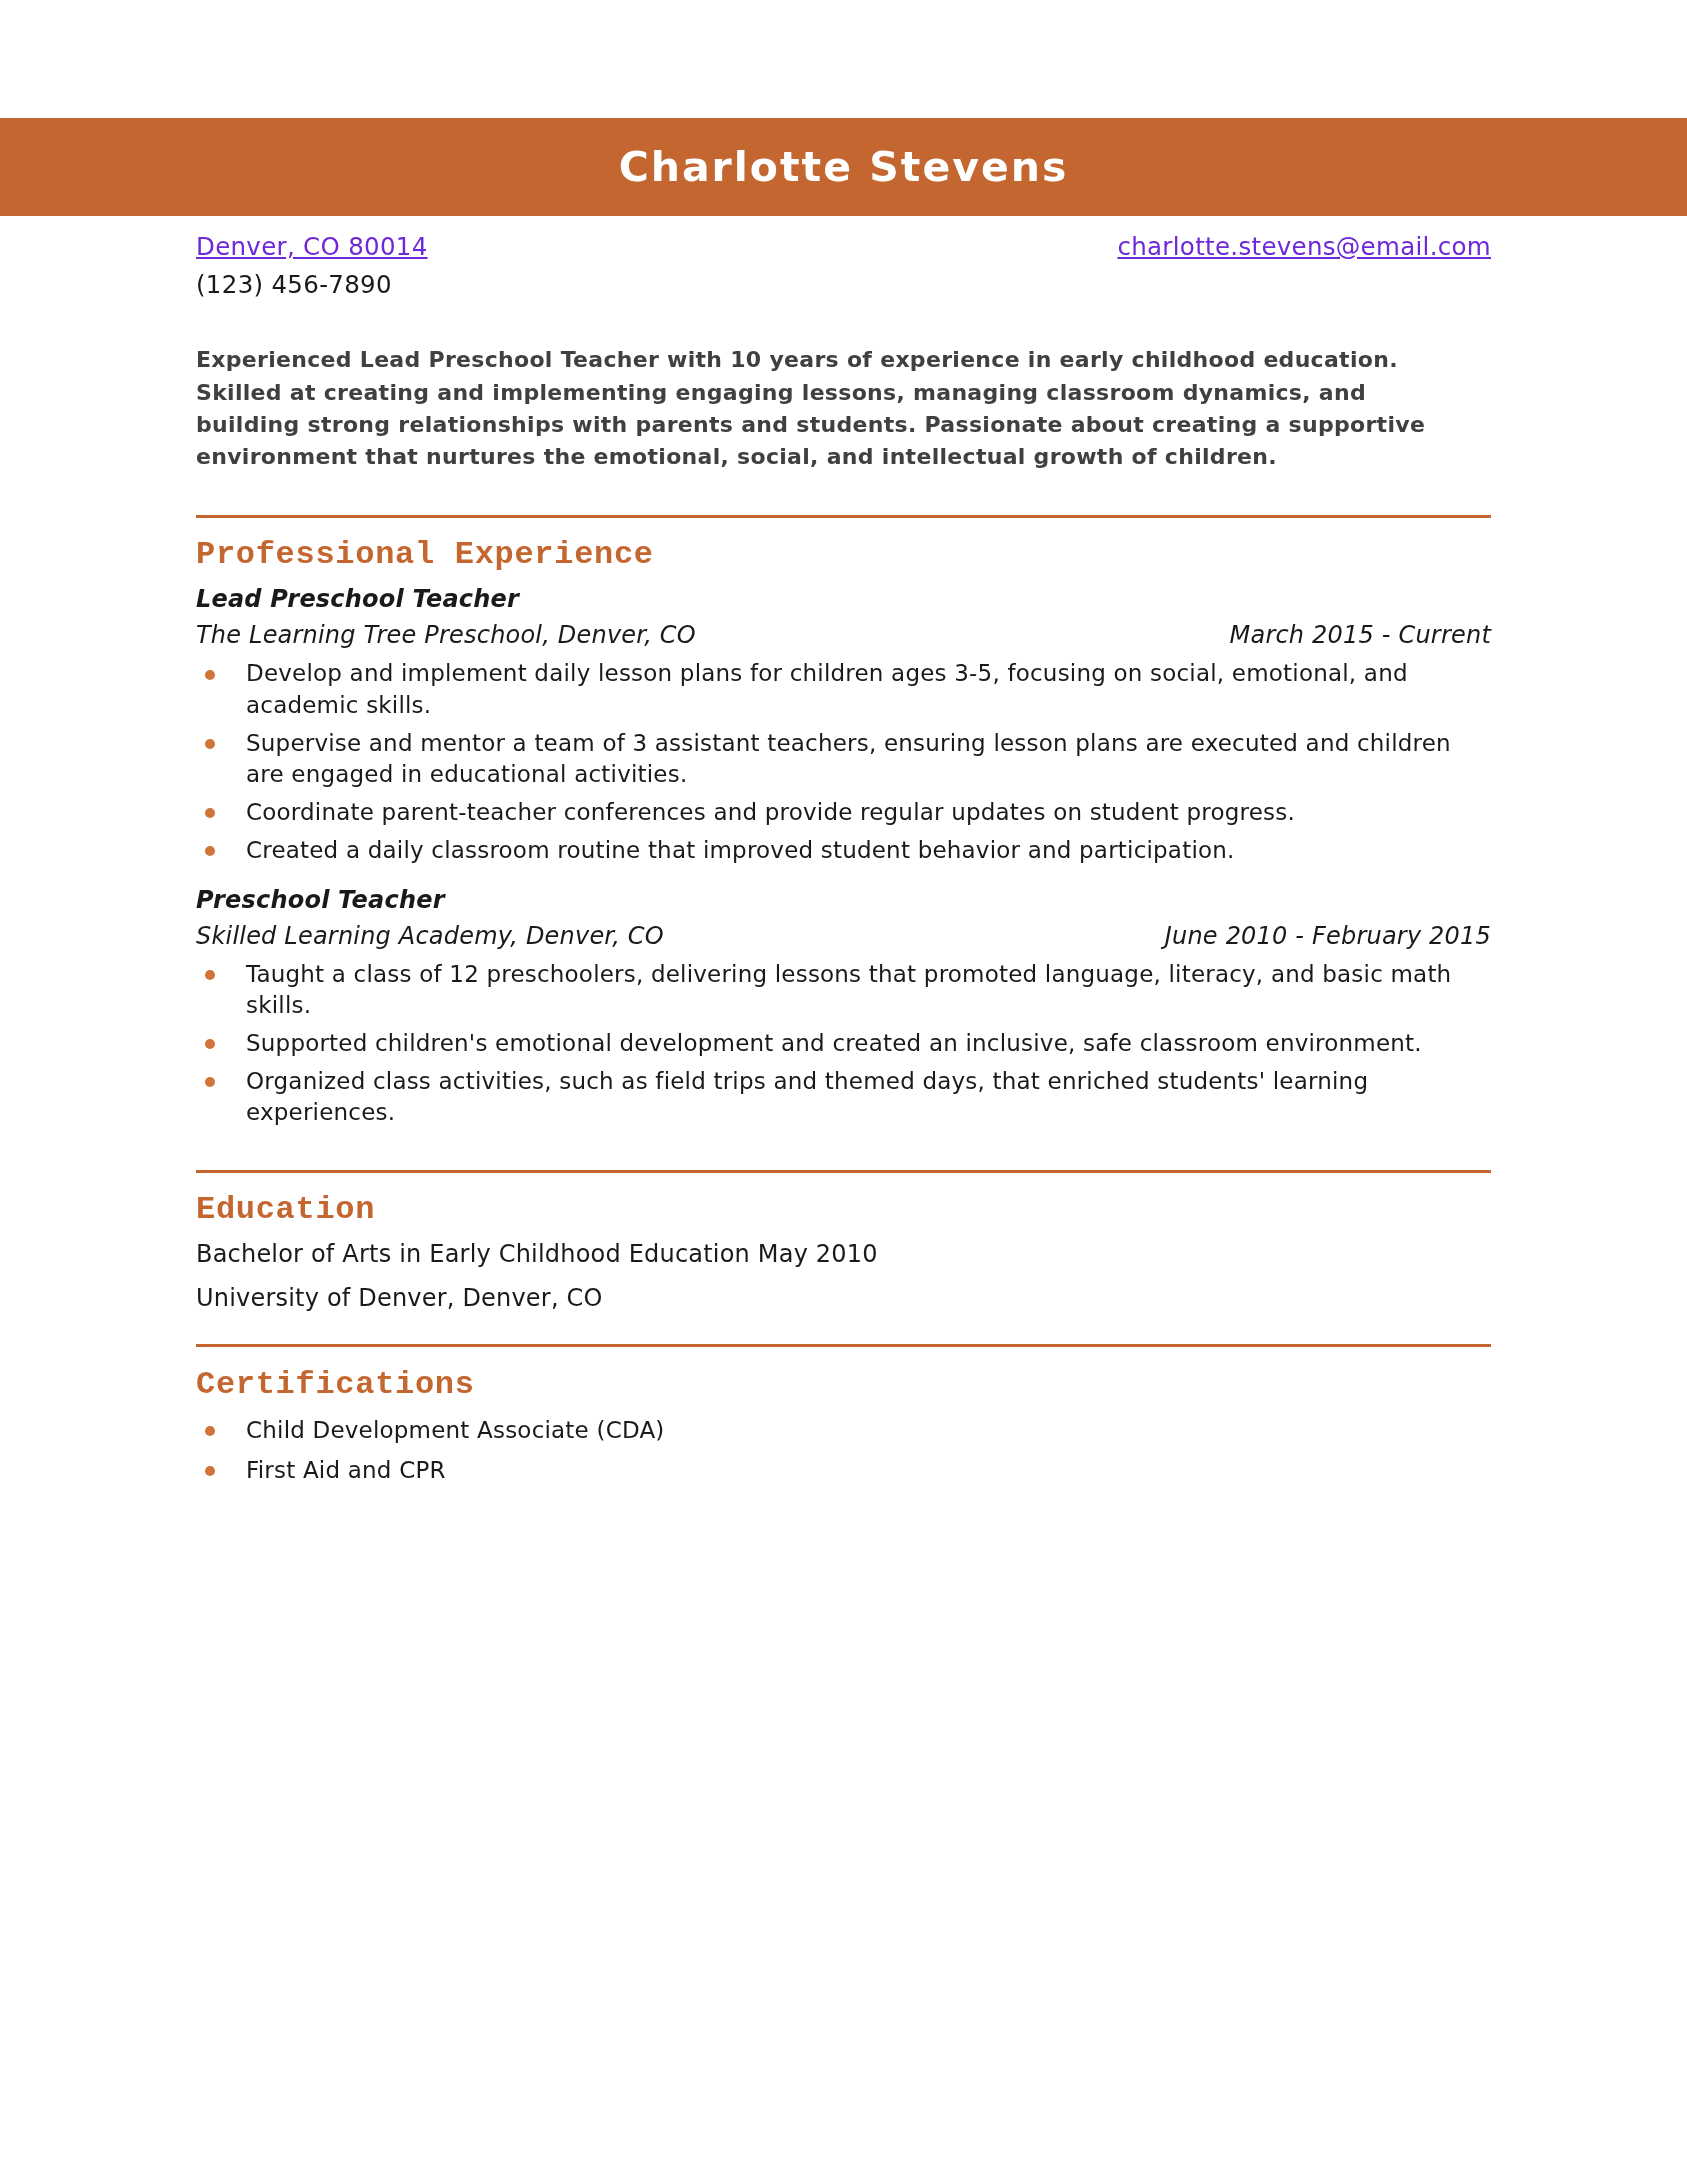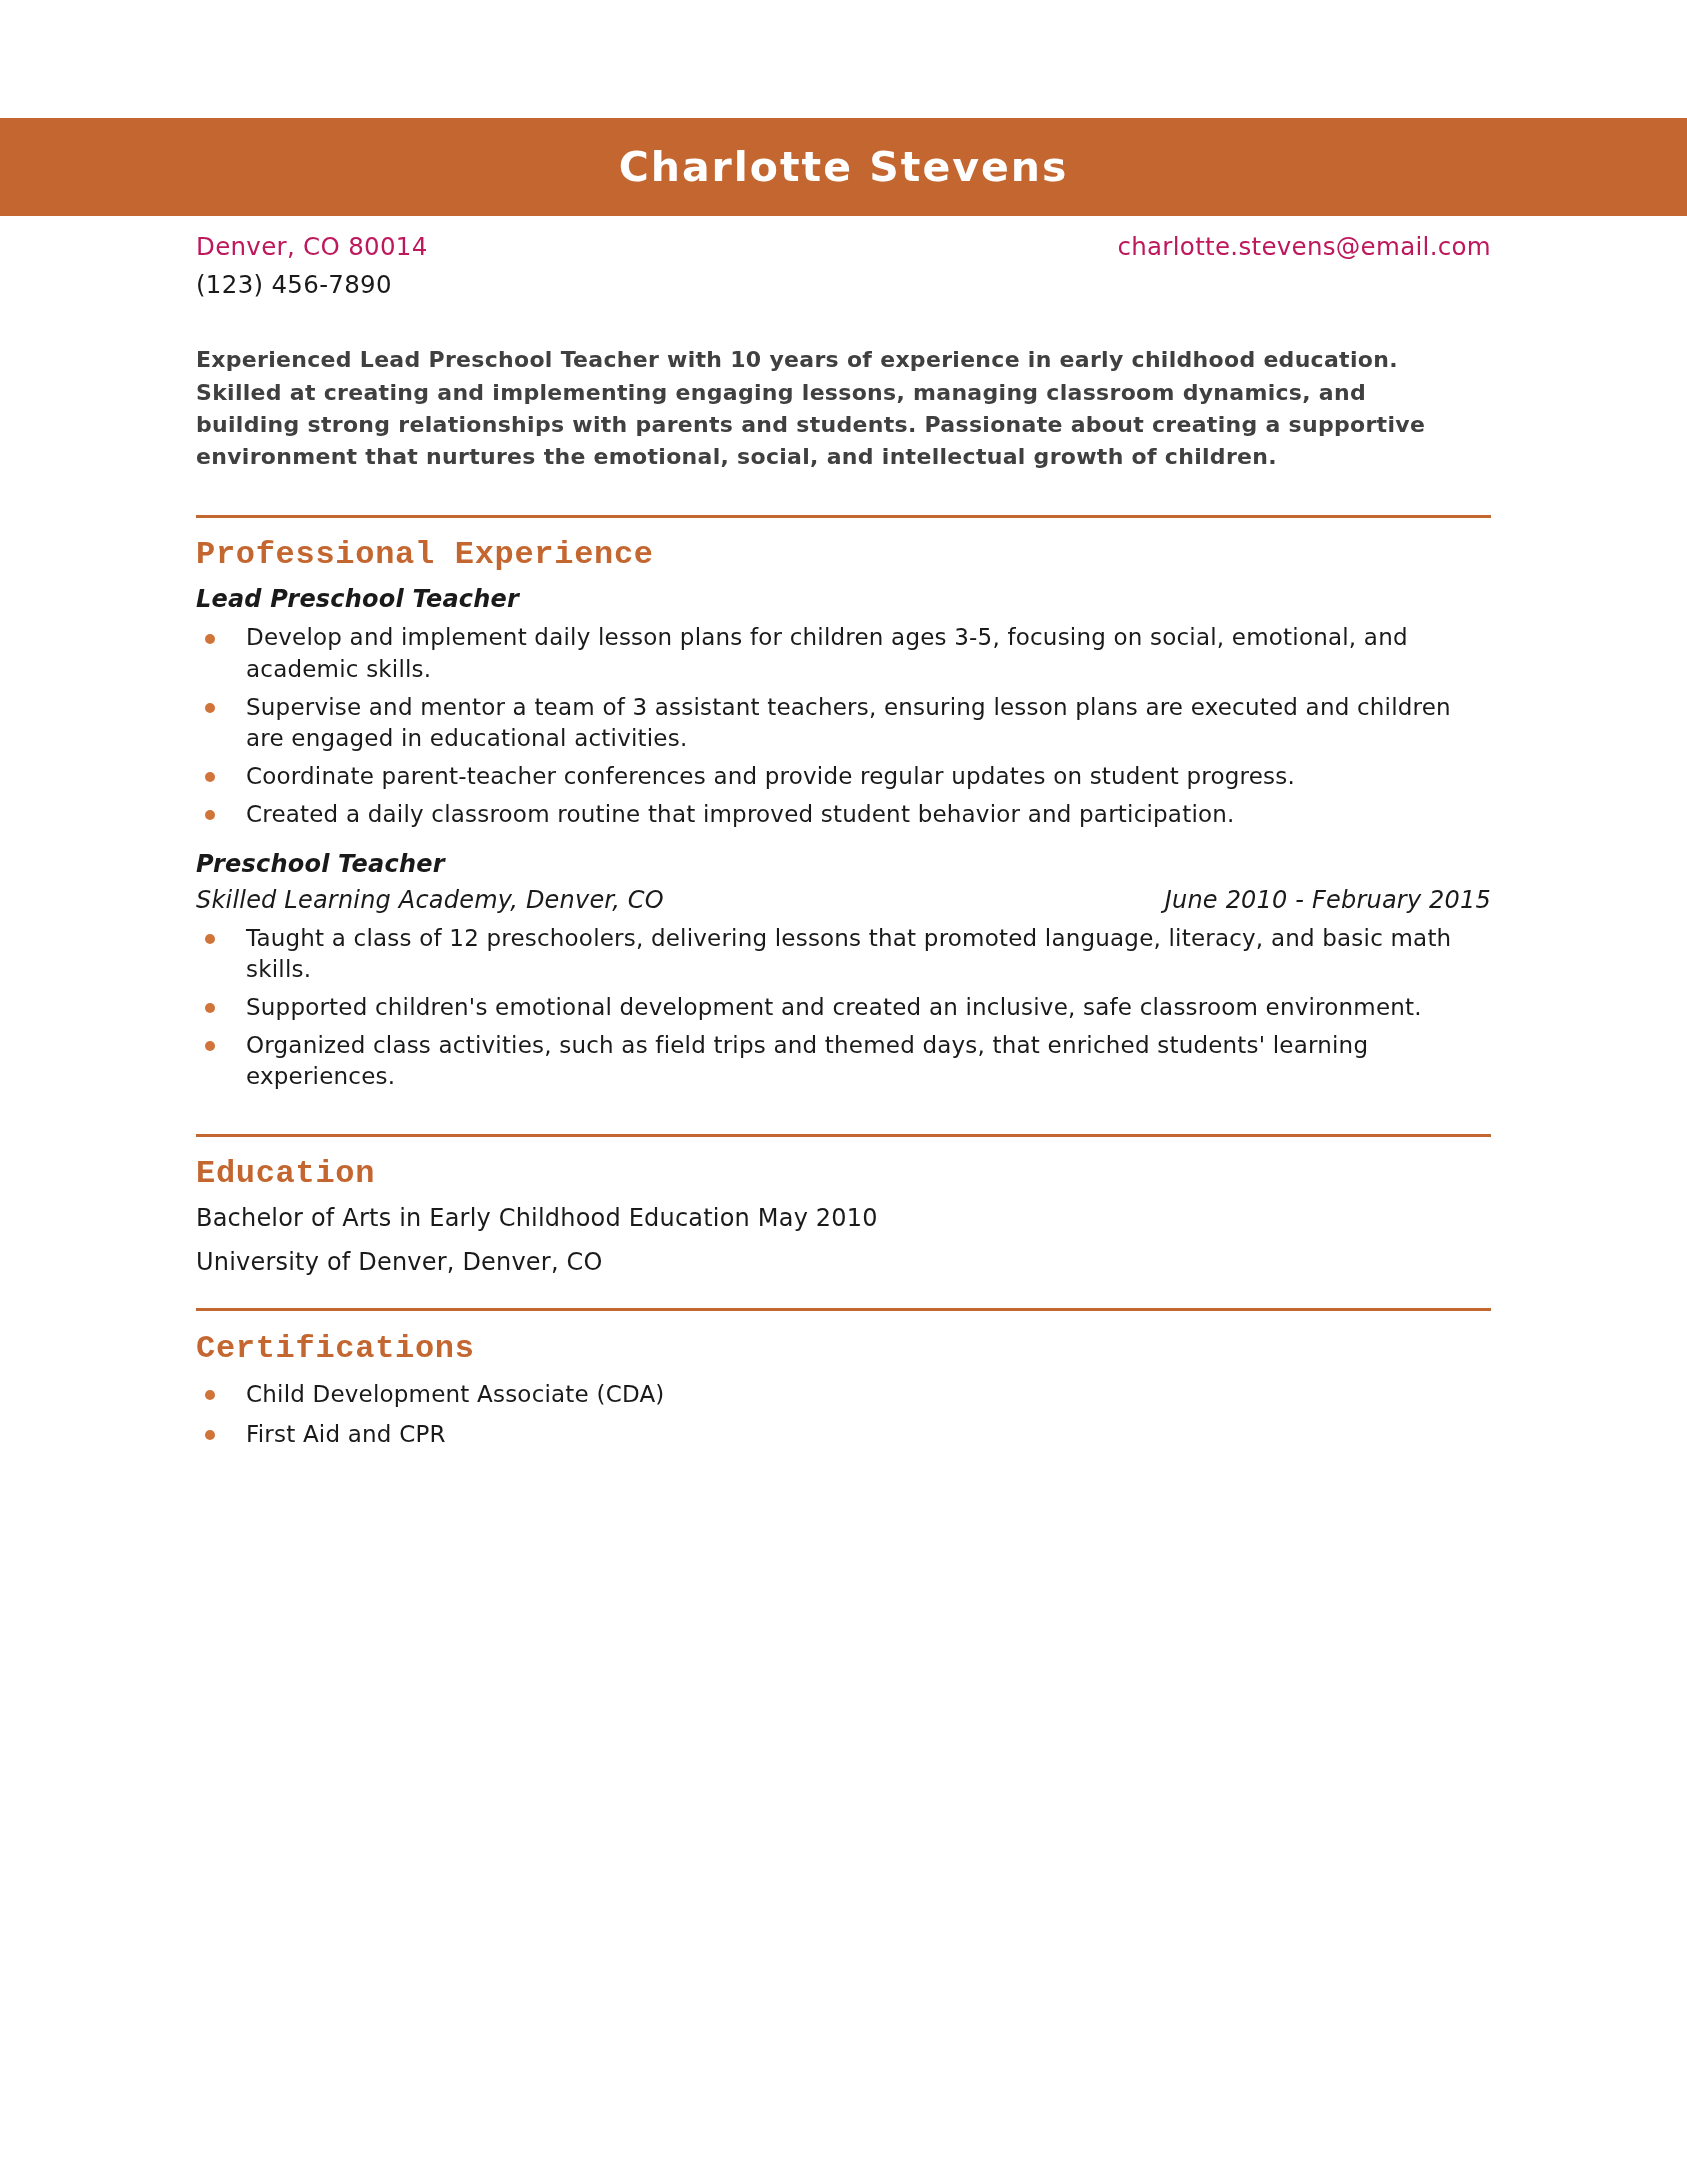--- a/index.html
+++ b/index.html
@@ -47,22 +47,23 @@
     top: 232px;
     width: 1295px;
   }
 
   
   .contact-row {
     display: flex;
     justify-content: space-between;
     align-items: center;
     font-size: 24.5px;
-    color: #be185d;
+    color: #6d28d9;
     letter-spacing: 0.3px;
+    text-decoration: underline;
   }
   .contact-line2 {
     font-size: 24.5px;
     margin-top: 9.3px;
     letter-spacing: 0.3px;
   }
 
   
   .summary {
     margin-top: 45px;
@@ -169,20 +170,24 @@
     </div>
     <div class="contact-line2">(123) 456-7890</div>
 
     <div class="summary">Experienced Lead Preschool Teacher with 10 years of experience in early childhood education. Skilled at creating and implementing engaging lessons, managing classroom dynamics, and building strong relationships with parents and students. Passionate about creating a supportive environment that nurtures the emotional, social, and intellectual growth of children.</div>
 
     <hr class="rule rule-exp">
     <div class="section-title">Professional Experience</div>
 
     <div class="job-block">
       <div class="job-title">Lead Preschool Teacher</div>
+      <div class="job-meta">
+        <span>The Learning Tree Preschool, Denver, CO</span>
+        <span>March 2015 - Current</span>
+      </div>
       <ul class="bullets">
         <li>Develop and implement daily lesson plans for children ages 3-5, focusing on social, emotional, and academic skills.</li>
         <li>Supervise and mentor a team of 3 assistant teachers, ensuring lesson plans are executed and children are engaged in educational activities.</li>
         <li>Coordinate parent-teacher conferences and provide regular updates on student progress.</li>
         <li>Created a daily classroom routine that improved student behavior and participation.</li>
       </ul>
     </div>
 
     <div class="job-block job-block-2">
       <div class="job-title">Preschool Teacher</div>

